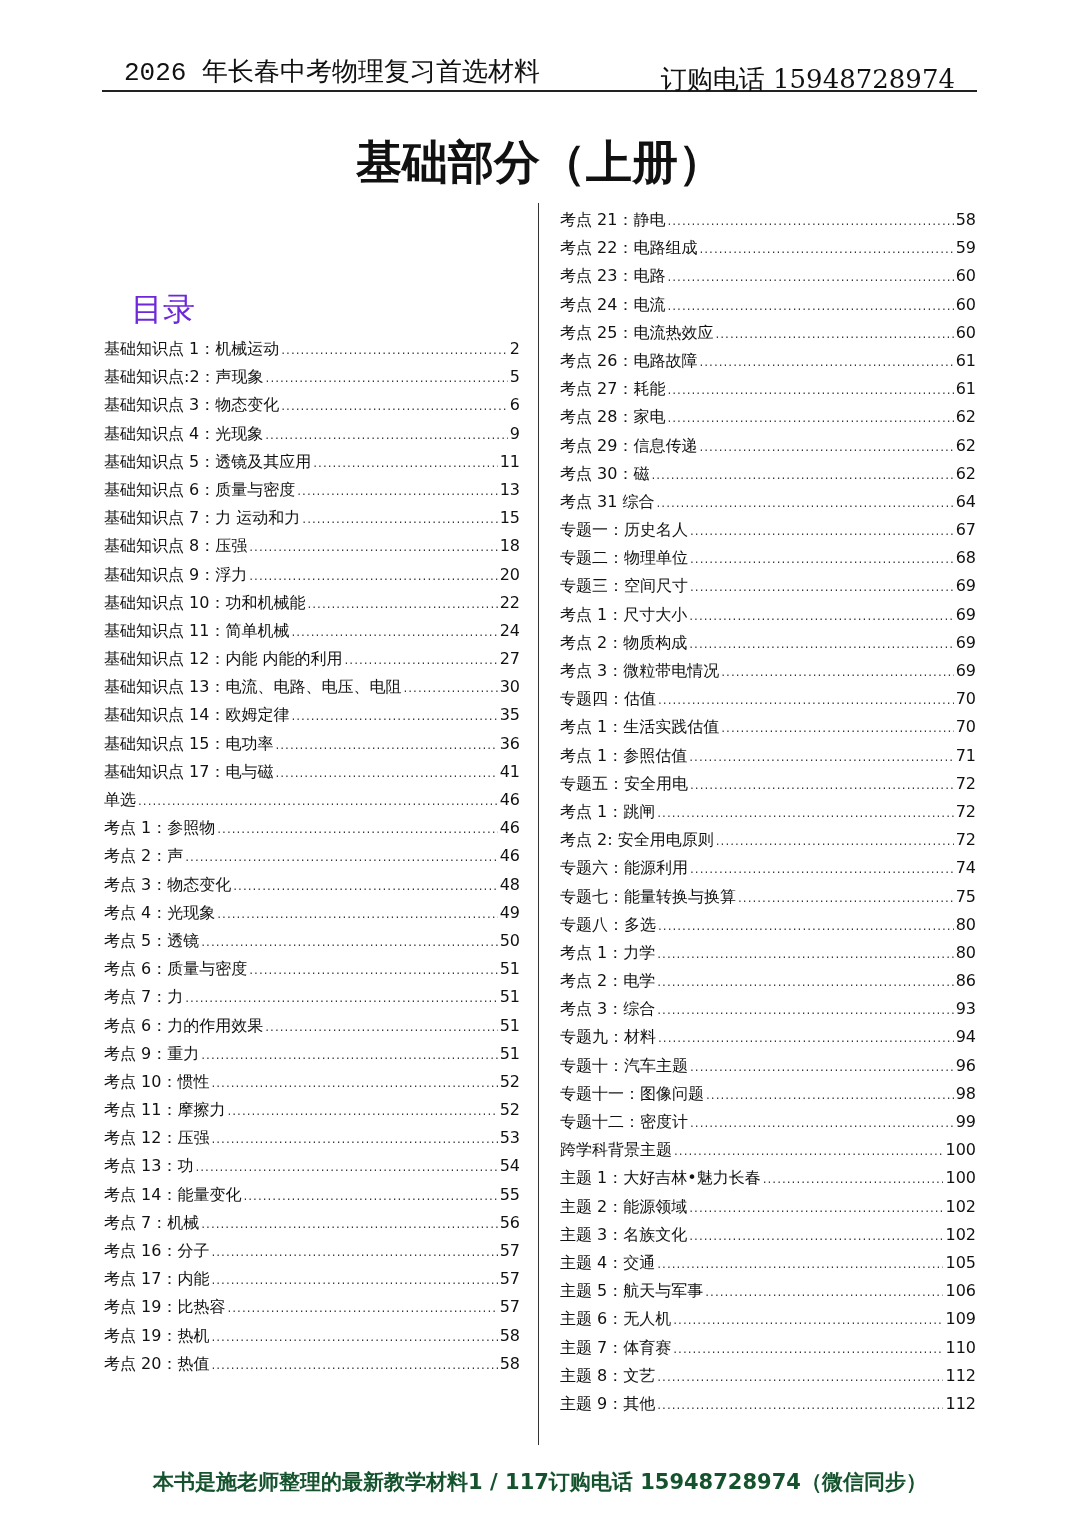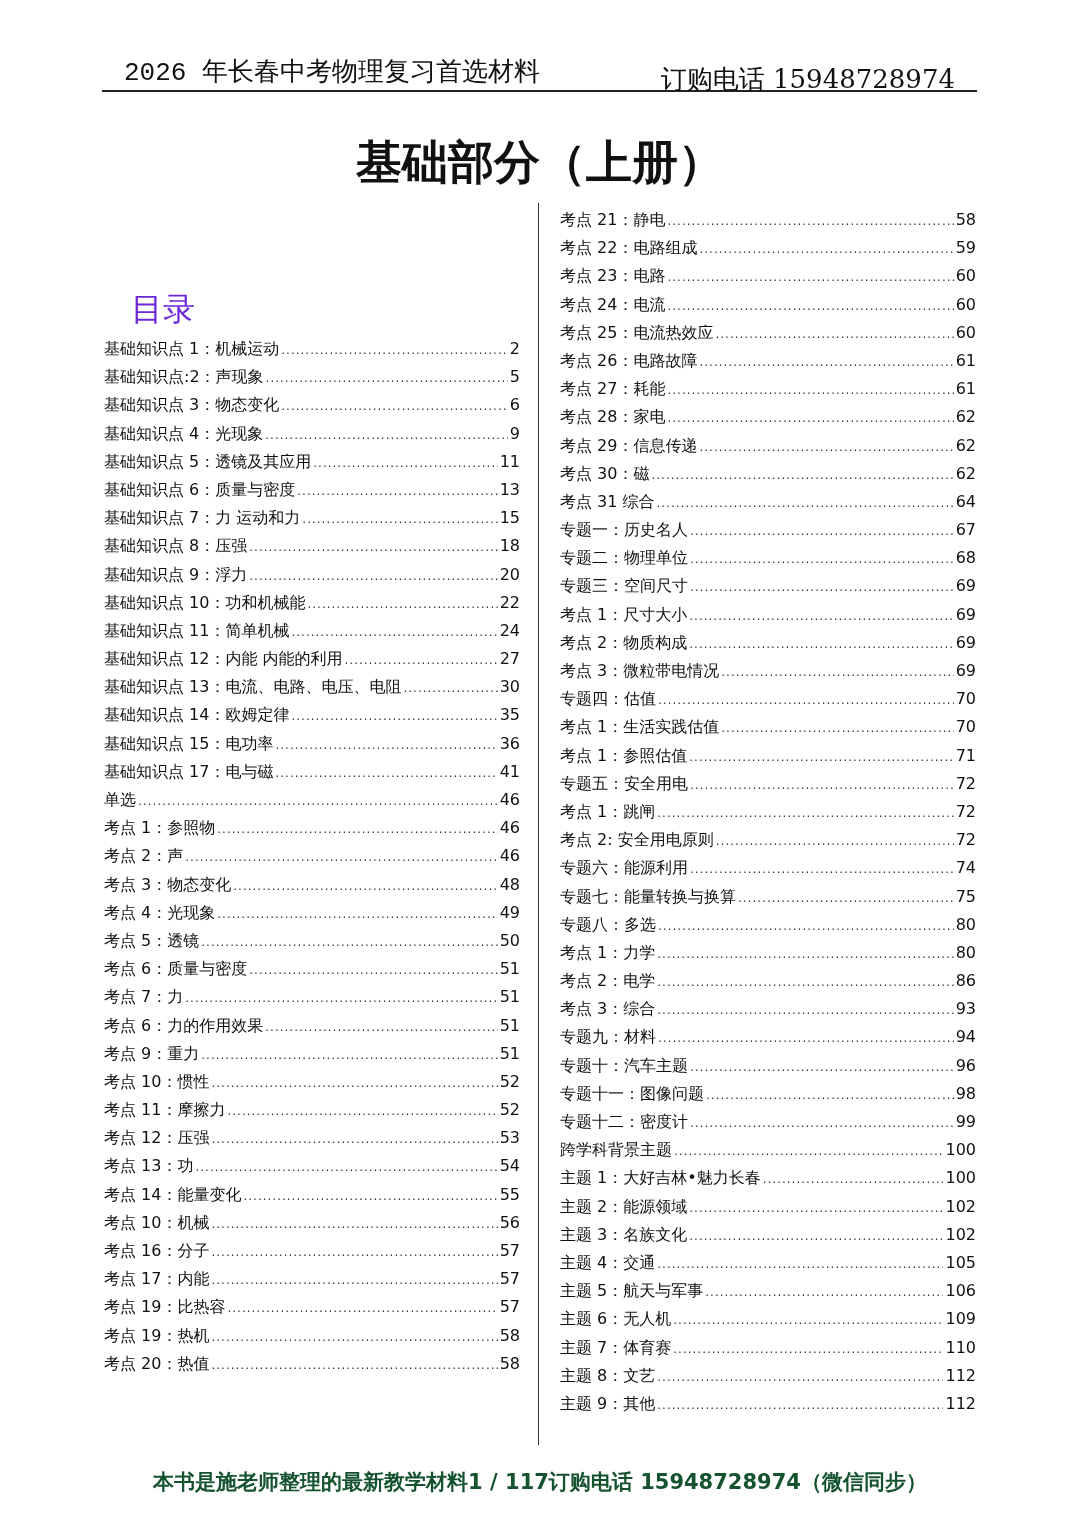--- a/index.html
+++ b/index.html
@@ -184,21 +184,21 @@
       <span class="label">考点 13：功</span>
       <span class="dots"></span>
       <span class="page">54</span>
     </div>
     <div class="row">
       <span class="label">考点 14：能量变化</span>
       <span class="dots"></span>
       <span class="page">55</span>
     </div>
     <div class="row">
-      <span class="label">考点 10：机械</span>
+      <span class="label">考点 7：机械</span>
       <span class="dots"></span>
       <span class="page">56</span>
     </div>
     <div class="row">
       <span class="label">考点 16：分子</span>
       <span class="dots"></span>
       <span class="page">57</span>
     </div>
     <div class="row">
       <span class="label">考点 17：内能</span>

